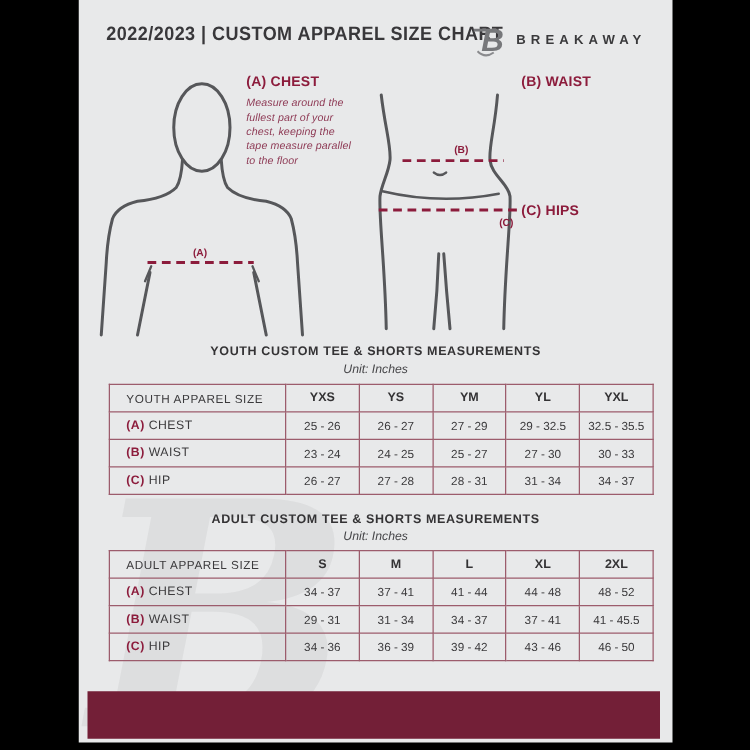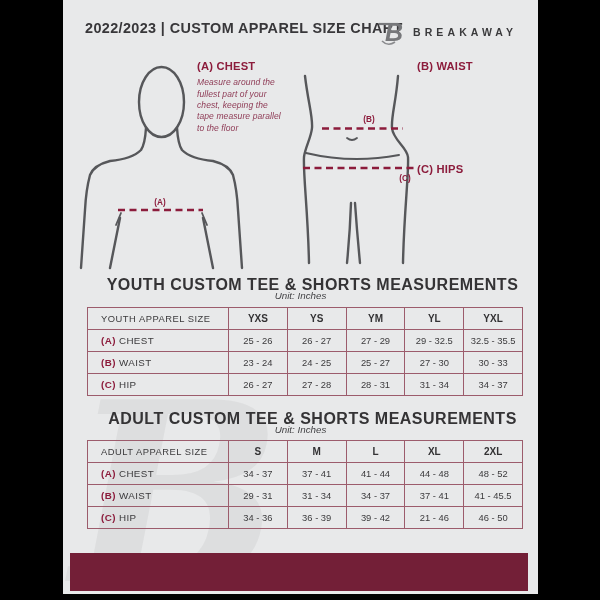--- a/index.html
+++ b/index.html
@@ -39,22 +39,22 @@
     margin:0 0 5px 0; font-size:11.2px; font-weight:bold; color:#8c1c3c;
     letter-spacing:0.2px;
   }
   .instr p {
     margin:0; font-size:8.5px; font-style:italic; color:#8e3a55;
     line-height:11.4px; white-space:pre-line; letter-spacing:0.1px;
   }
 
   
   .section-title {
-    left:0; width:475px; text-align:center; font-size:16px; font-weight:bold;
-    color:#343335; letter-spacing:0.5px;margin-left:12px;
+    left:0; width:475px; text-align:center; font-size:10px; font-weight:bold;
+    color:#343335; letter-spacing:0.5px;
   }
   .section-unit {
     left:0; width:475px; text-align:center; font-size:9.8px; font-style:italic;
     color:#454548;
   }
 
   
   table.size-table {
     position:absolute; left:24px; width:436px;
     border-collapse:collapse; table-layout:fixed;
@@ -231,21 +231,21 @@
             <td class="val">31 - 34</td>
             <td class="val">34 - 37</td>
             <td class="val">37 - 41</td>
             <td class="val">41 - 45.5</td>
           </tr>
           <tr>
             <td class="row-label"><span class="pfx">(C) </span>HIP</td>
             <td class="val">34 - 36</td>
             <td class="val">36 - 39</td>
             <td class="val">39 - 42</td>
-            <td class="val">21 - 46</td>
+            <td class="val">43 - 46</td>
             <td class="val">46 - 50</td>
           </tr>
         </tbody>
       </table>
 
     <div class="abs footer-bar"></div>
   </div>
 </div>
 
 </body></html>

